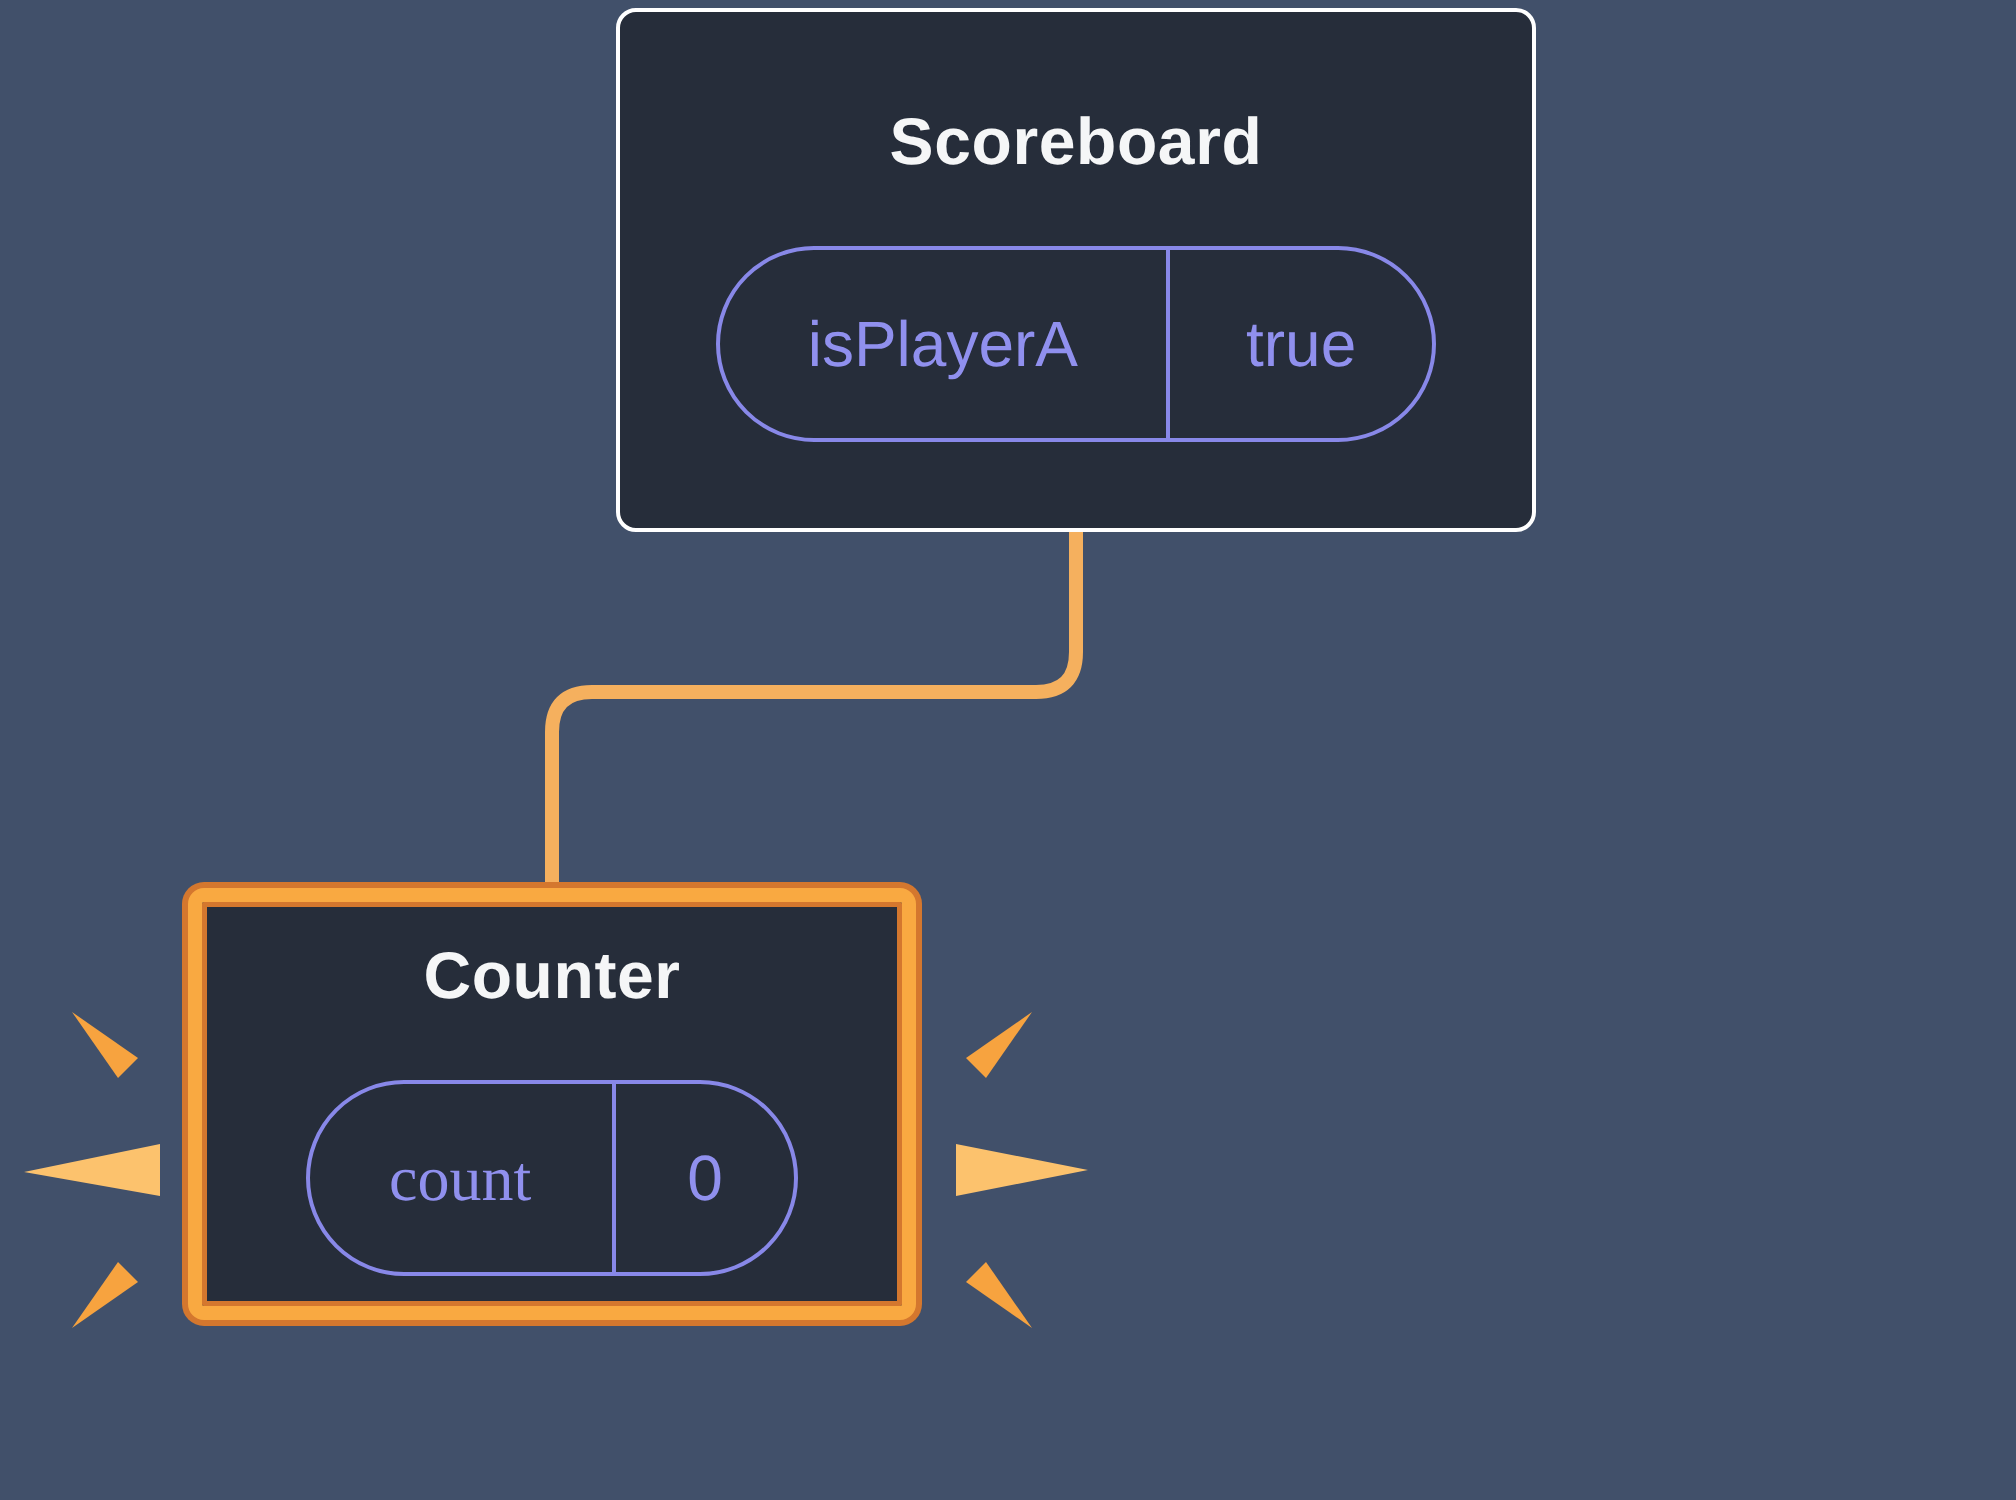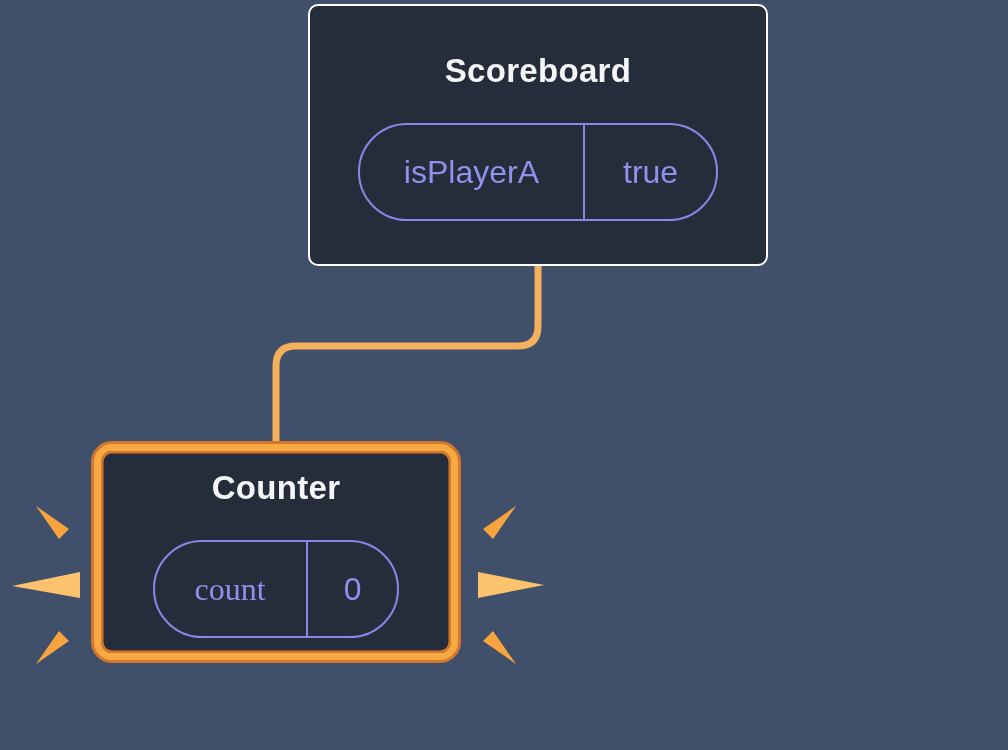--- a/index.html
+++ b/index.html
@@ -33,21 +33,21 @@
   .scoreboard-box {
     left: 308px; top: 4px;
     width: 460px; height: 262px;
     border: 2.5px solid var(--box-border, #ffffff);
     border-radius: 10px;
   }
   .counter-box {
     left: 94px; top: 444px;
     width: 364px; height: 216px;
     border: 7px solid var(--highlight, #f9a941);
-    border-radius: 18px;
+    border-radius: 8px;
     box-shadow: 0 0 0 3px var(--highlight-dark, #d4772e),
                 inset 0 0 0 2.5px var(--highlight-dark, #d4772e);
   }
   .component-title {
     color: var(--title-text, #f5f6f7);
     font-size: 33px;
     line-height: 44px;
     font-weight: 700;
     letter-spacing: 0.3px;
   }

